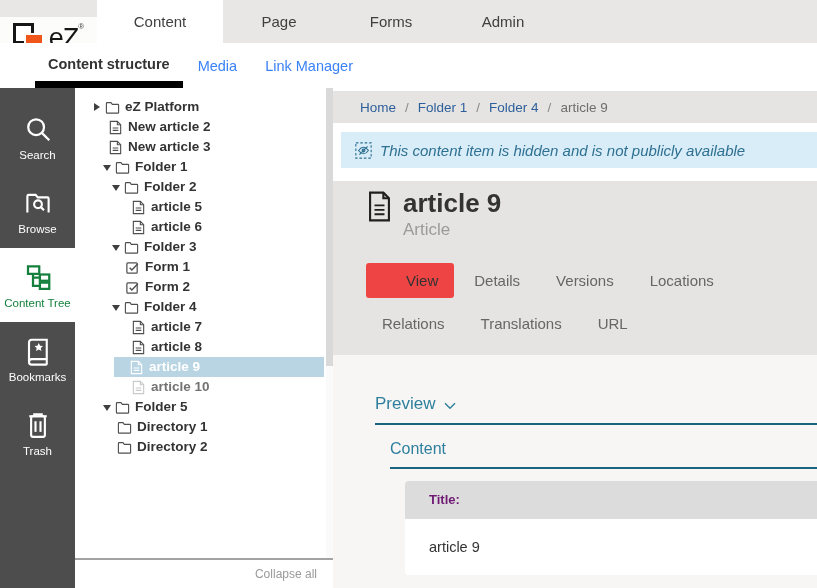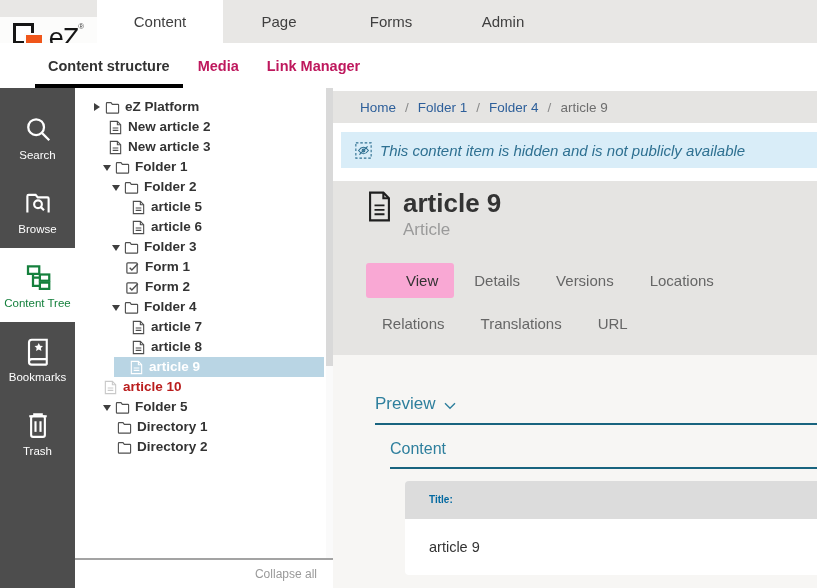--- a/index.html
+++ b/index.html
@@ -15,22 +15,22 @@
   .sq-w { position:absolute; left:0; top:0; width:21px; height:21px; background:#fff; border:3px solid #161616; }
   .sq-o { position:absolute; left:11px; top:10px; width:20px; height:20px; background:#f0561a; border:2px solid #fcfcfb; }
   .logo-text { font-size:27px; font-weight:500; color:#161616; letter-spacing:-1px; line-height:34px; }
   .logo-reg { font-size:8px; color:#444; margin-top:1px; }
   .top-tabs { position:absolute; left:97px; top:0; height:43px; display:flex; }
   .top-tab { width:112px; height:43px; line-height:43px; text-align:center; font-size:15px; color:#3f3f3f; cursor:pointer; }
   .top-tab.active { width:126px; background:#fff; }
 
   
   .subnav { position:absolute; top:43px; left:0; width:817px; height:45px; background:#fff; display:flex; align-items:stretch; padding-left:35px; }
-  .subnav-item { padding:0 13px; font-size:14.5px; color:#be185d; display:flex; align-items:center; margin-right:2px; border-bottom:4px solid transparent; padding-top:4px;font-weight:bold; }
-  .subnav-item.active { font-weight:bold; border-bottom:4px solid #000000; color:#333; }
+  .subnav-item { padding:0 13px; font-size:14.5px; color:#3b82f6; display:flex; align-items:center; margin-right:2px; border-bottom:4px solid transparent; padding-top:4px; }
+  .subnav-item.active { font-weight:bold; border-bottom:7px solid #000000; color:#333; }
 
   
   .app { position:absolute; top:88px; left:0; width:817px; height:500px; display:flex; }
 
   
   .sidebar { width:75px; background:#4d4d4d; padding-top:12px; display:flex; flex-direction:column; flex:none; }
   .side-item { height:74px; display:flex; flex-direction:column; align-items:center; justify-content:center; color:#fff; cursor:pointer; }
   .side-item .s-ic { width:30px; height:30px; }
   .side-item .s-lb { font-size:11.5px; margin-top:5px; white-space:nowrap; }
   .side-item.active { background:#fff; color:#15803d; }
@@ -39,21 +39,21 @@
   .tree-panel { width:258px; background:#fff; position:relative; flex:none; }
   .tree-rows { padding-top:9px; }
   .tree-row { height:20px; display:flex; align-items:center; font-size:13.5px; color:#333; padding-left:var(--ind,17px); cursor:pointer; white-space:nowrap; }
   .exp { width:7px; height:8px; margin-right:4px; flex:none; }
   .exp.collapsed { width:0; height:0; border-top:4px solid transparent; border-bottom:4px solid transparent; border-left:6px solid #3f3f3f; margin-right:5px; }
   .exp.expanded { width:0; height:0; border-left:4px solid transparent; border-right:4px solid transparent; border-top:6px solid #3f3f3f; margin-right:4px; margin-top:2px; }
   .t-ic { width:15px; height:15px; margin-right:5px; flex:none; color:#4f4f4f; }
   .tree-row .t-lb { line-height:20px;font-weight:bold; }
   .tree-row.sel { background:#b9d5e4; color:#fff; font-weight:bold; margin-left:39px; margin-right:9px; padding-left:15px; }
   .tree-row.sel .t-ic { color:#fff; }
-  .tree-row.hid { color:#b91c1c;padding-left:28px; }
+  .tree-row.hid { color:#737373; }
   .tree-row.hid .t-ic { color:#c9c9c9; }
   .tree-scrollbar { position:absolute; top:0; right:0; width:7px; height:470px; background:#fafafa; }
   .tree-thumb { position:absolute; top:0; left:0; width:7px; height:278px; background:#d9d9d9; }
   .tree-footer { position:absolute; bottom:0; left:0; width:258px; height:30px; background:#fff; border-top:2px solid #a3a3a3; text-align:right; line-height:29px; padding-right:16px; font-size:12px; color:#9a9a9a; }
   .tree-footer span { cursor:pointer; }
 
   
   .main { width:484px; background:#fff; position:relative; flex:none; }
   .breadcrumb { margin-top:3px; height:32px; background:#e5e4e2; display:flex; align-items:center; padding-left:27px; font-size:13.5px; }
   .bc-link { color:#2d5f9a; cursor:pointer; }
@@ -63,28 +63,28 @@
   .notice .n-ic { width:17px; height:17px; margin-right:8px; flex:none; }
 
   .content-head { margin-top:13px; height:174px; background:#e5e4e2; padding:7px 0 0 33px; }
   .head-flex { display:flex; }
   .doc-ic { width:27px; height:31px; margin-top:3px; color:#1f1f1f; flex:none; }
   .head-text { margin-left:10px; }
   .page-title { font-size:26px; font-weight:bold; color:#333; line-height:30px; }
   .page-type { font-size:17px; color:#9a9a9a; line-height:22px; margin-top:1px; }
   .ctabs { margin-top:22px; display:flex; flex-wrap:wrap; width:458px; column-gap:4px; row-gap:8px; }
   .ctab { padding:9px 16px; font-size:15px; color:#666; cursor:pointer; border-radius:3px; }
-  .ctab.active { background:#f9a8d4; color:#333;padding-left:40px; }
+  .ctab.active { background:#ef4444; color:#333;padding-left:40px; }
 
   .lower { height:233px; background:#f7f6f4; }
   .preview-sec { margin-left:42px; padding-top:39px; border-bottom:2px solid #19647f; padding-bottom:9px; display:flex; align-items:center; color:#2e7f9d; font-size:17px; }
   .preview-sec .chev { width:12px; height:8px; margin-left:9px; margin-top:3px; }
   .content-sec { margin-left:57px; padding-top:15px; border-bottom:2px solid #19647f; padding-bottom:9px; color:#2e7f9d; font-size:16px; }
   .field-table { margin:12px 0 0 72px; }
-  .field-head { height:38px; line-height:38px; background:#dcdcdc; border-radius:4px 0 0 0; padding-left:24px; font-size:10px; font-weight:bold; color:#0369a1; }
+  .field-head { height:38px; line-height:38px; background:#dcdcdc; border-radius:4px 0 0 0; padding-left:24px; font-size:13px; font-weight:bold; color:#701a75; }
   .field-val { height:56px; line-height:56px; background:#fff; border-radius:0 0 0 4px; padding-left:24px; font-size:14.5px; color:#333; }
 </style>
 </head>
 <body>
 
 <div class="screen">
 
   <div class="topbar">
     <div class="logo-area">
       <div class="logo">

